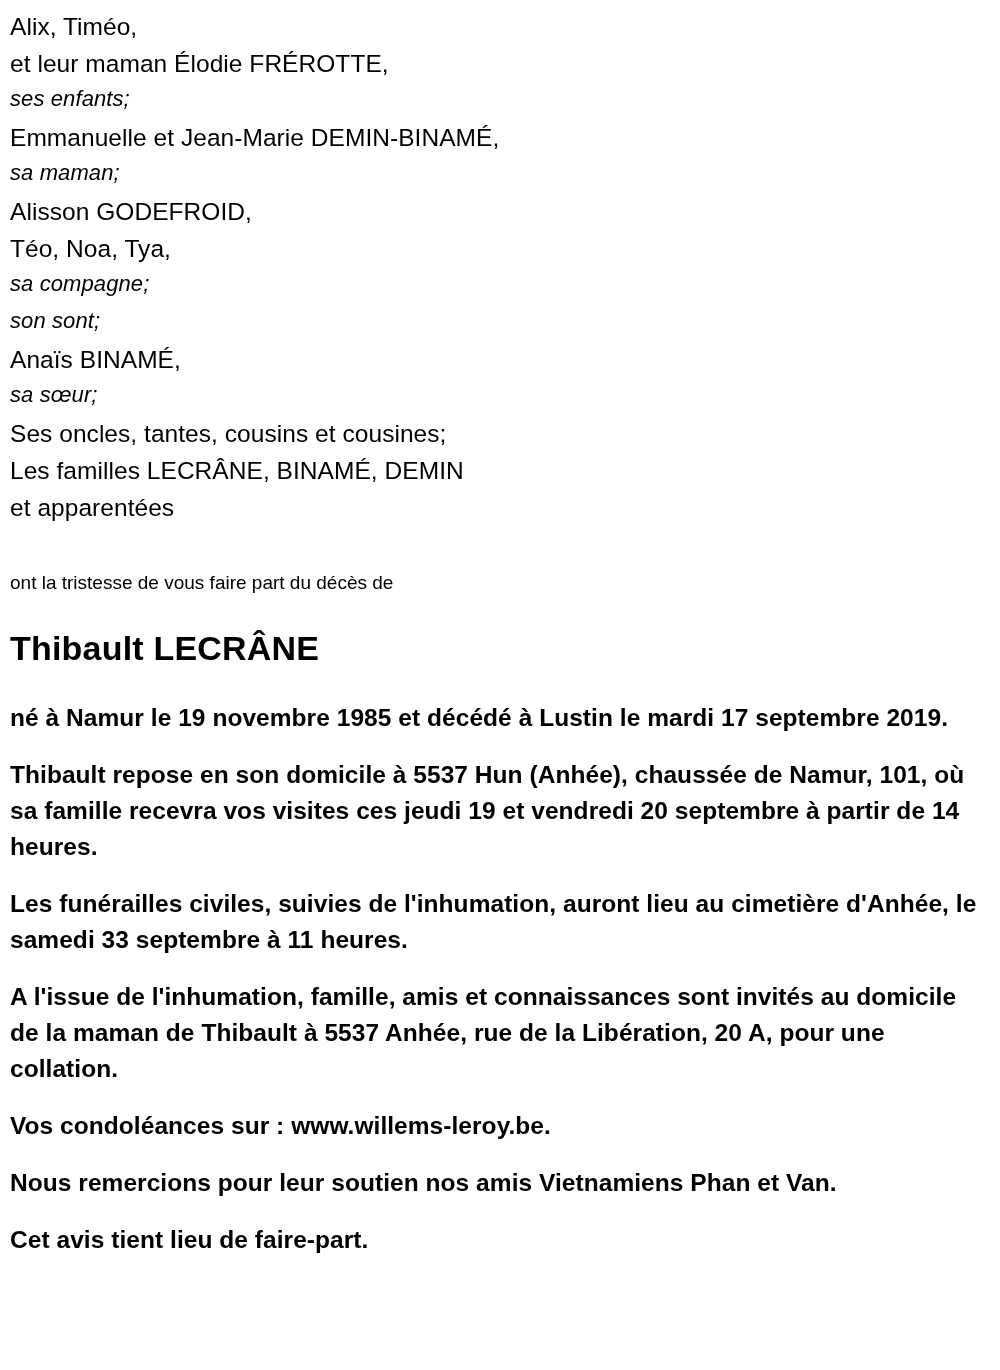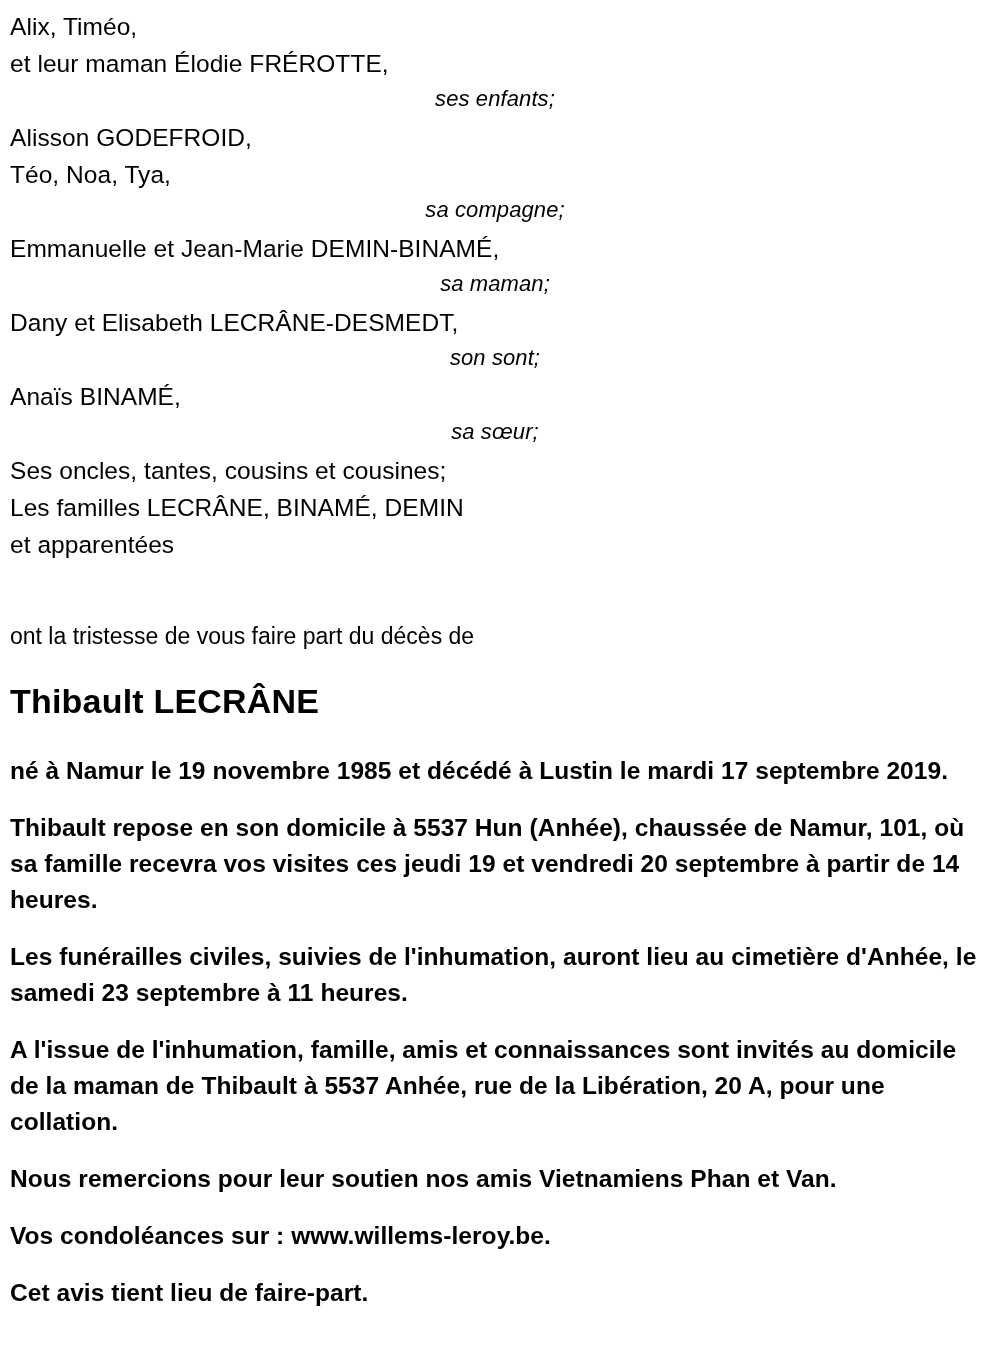--- a/index.html
+++ b/index.html
@@ -32,42 +32,42 @@
   .kin-group {
     position: relative;
   }
   .kin-names {
     font-size: 24.5px;
     line-height: 37px;
     letter-spacing: 0.05px;
     white-space: pre-line;
   }
   .kin-relation {
-    text-align: center;
+    text-align: left;
     font-style: italic;
     font-size: 22px;
     line-height: 34px;
     padding-right: 10px;
     letter-spacing: 0.1px;
   }
 
   
   .kin-group + .kin-group {
     margin-top: 3px;
   }
 
   .kin-group.no-relation .kin-names {
     margin-bottom: 16px;
   }
 
   
   .announce {
-    font-size: 23px;
+    font-size: 19px;
     line-height: 34px;
-    margin-top: 56px;
+    margin-top: 40px;
   }
 
   .deceased-name {
     font-size: 34px;
     font-weight: bold;
     line-height: 40px;
     margin-top: 28px;
     letter-spacing: 0.2px;
   }
 
@@ -94,32 +94,31 @@
 
   <section class="survivors">
 
     <div class="kin-group">
       <div class="kin-names">Alix, Timéo,
 et leur maman Élodie FRÉROTTE,</div>
       <div class="kin-relation">ses enfants;</div>
     </div>
 
     <div class="kin-group">
+      <div class="kin-names">Emmanuelle et Jean-Marie DEMIN-BINAMÉ,</div>
+      <div class="kin-relation">sa maman;</div>
+    </div>
+
+    <div class="kin-group">
       <div class="kin-names">Alisson GODEFROID,
 Téo, Noa, Tya,</div>
       <div class="kin-relation">sa compagne;</div>
     </div>
 
     <div class="kin-group">
-      <div class="kin-names">Emmanuelle et Jean-Marie DEMIN-BINAMÉ,</div>
-      <div class="kin-relation">sa maman;</div>
-    </div>
-
-    <div class="kin-group">
-      <div class="kin-names">Dany et Elisabeth LECRÂNE-DESMEDT,</div>
       <div class="kin-relation">son sont;</div>
     </div>
 
     <div class="kin-group">
       <div class="kin-names">Anaïs BINAMÉ,</div>
       <div class="kin-relation">sa sœur;</div>
     </div>
 
     <div class="kin-group no-relation">
       <div class="kin-names">Ses oncles, tantes, cousins et cousines;
@@ -129,20 +128,20 @@
 
   </section>
 
   <p class="announce">ont la tristesse de vous faire part du décès de</p>
 
   <h1 class="deceased-name">Thibault LECRÂNE</h1>
 
   <section class="details">
     <p>né à Namur le 19 novembre 1985 et décédé à Lustin le mardi 17 septembre 2019.</p>
     <p>Thibault repose en son domicile à 5537 Hun (Anhée), chaussée de Namur, 101, où sa famille recevra vos visites ces jeudi 19 et vendredi 20 septembre à partir de 14 heures.</p>
-    <p>Les funérailles civiles, suivies de l'inhumation, auront lieu au cimetière d'Anhée, le samedi 23 septembre à 11 heures.</p>
+    <p>Les funérailles civiles, suivies de l'inhumation, auront lieu au cimetière d'Anhée, le samedi 33 septembre à 11 heures.</p>
     <p>A l'issue de l'inhumation, famille, amis et connaissances sont invités au domicile de la maman de Thibault à 5537 Anhée, rue de la Libération, 20 A, pour une collation.</p>
+    <p>Vos condoléances sur : www.willems-leroy.be.</p>
     <p>Nous remercions pour leur soutien nos amis Vietnamiens Phan et Van.</p>
-    <p>Vos condoléances sur : www.willems-leroy.be.</p>
     <p>Cet avis tient lieu de faire-part.</p>
   </section>
 
 </div>
 
 </body></html>

